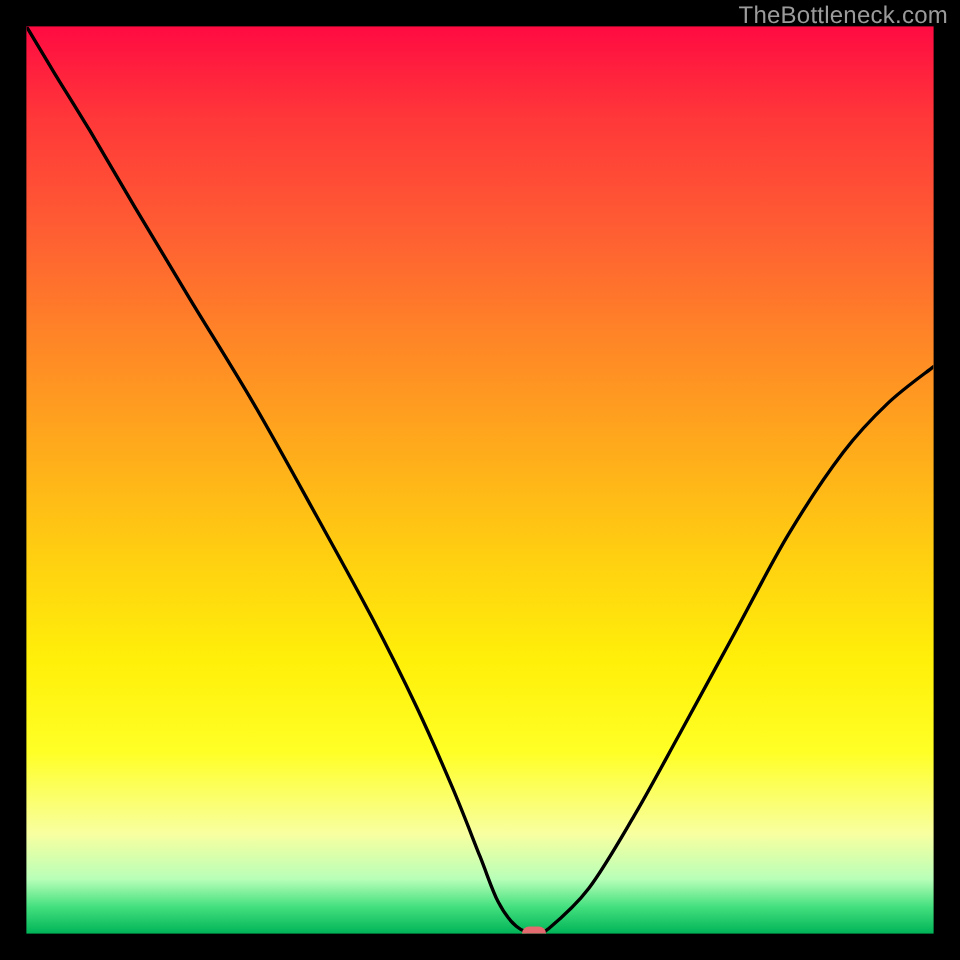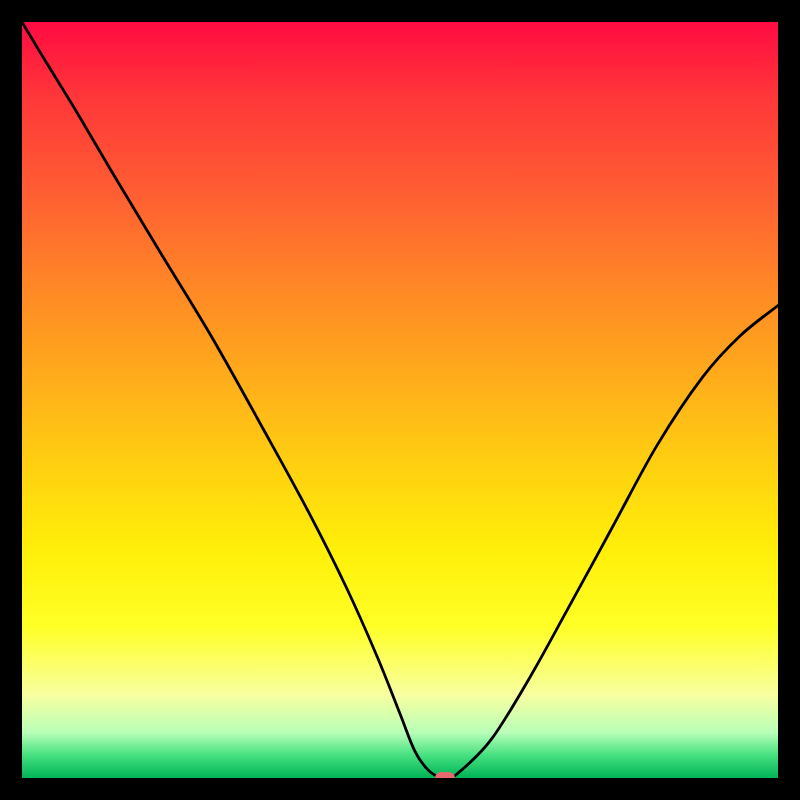--- a/index.html
+++ b/index.html
@@ -62,19 +62,20 @@
     color: #9b9b9b;
     font-size: 20px;
     font-weight: 500;
     letter-spacing: 0.2px;
   }
 </style>
 </head>
 <body>
 
 <div class="stage">
+  <div class="watermark">TheBottleneck.com</div>
   <div class="plot">
     <svg class="curve" viewBox="0 0 756 756" preserveAspectRatio="none">
       <path id="curve-path" d="M 0.00 0.00 C 3.78 6.30, 13.86 23.31, 22.68 37.80 C 31.50 52.29, 41.58 68.04, 52.92 86.94 C 64.26 105.84, 76.86 127.89, 90.72 151.20 C 104.58 174.51, 119.70 199.71, 136.08 226.80 C 152.46 253.89, 171.36 283.50, 189.00 313.74 C 206.64 343.98, 225.54 378.63, 241.92 408.24 C 258.30 437.85, 273.42 464.94, 287.28 491.40 C 301.14 517.86, 313.74 543.06, 325.08 567.00 C 336.42 590.94, 346.50 614.25, 355.32 635.04 C 364.14 655.83, 371.70 675.99, 378.00 691.74 C 384.30 707.49, 388.08 719.84, 393.12 729.54 C 398.16 739.24, 403.20 745.54, 408.24 749.95 C 413.28 754.36, 418.95 755.62, 423.36 756.00 C 427.77 756.38, 427.14 758.52, 434.70 752.22 C 442.26 745.92, 456.75 733.95, 468.72 718.20 C 480.69 702.45, 493.92 679.14, 506.52 657.72 C 519.12 636.30, 530.46 614.88, 544.32 589.68 C 558.18 564.48, 574.56 534.24, 589.68 506.52 C 604.80 478.80, 619.92 448.56, 635.04 423.36 C 650.16 398.16, 666.54 373.59, 680.40 355.32 C 694.26 337.05, 705.60 325.71, 718.20 313.74 C 730.80 301.77, 749.70 288.54, 756.00 283.50" fill="none" stroke-width="2.8" stroke-linecap="round" stroke-linejoin="round" stroke="#000000"></path>
     </svg>
     <div id="min-marker" class="marker" style="left: 423.36px; top: 756px; background: rgb(227, 106, 111);"></div>
   </div>
 </div>
 
 </body></html>

